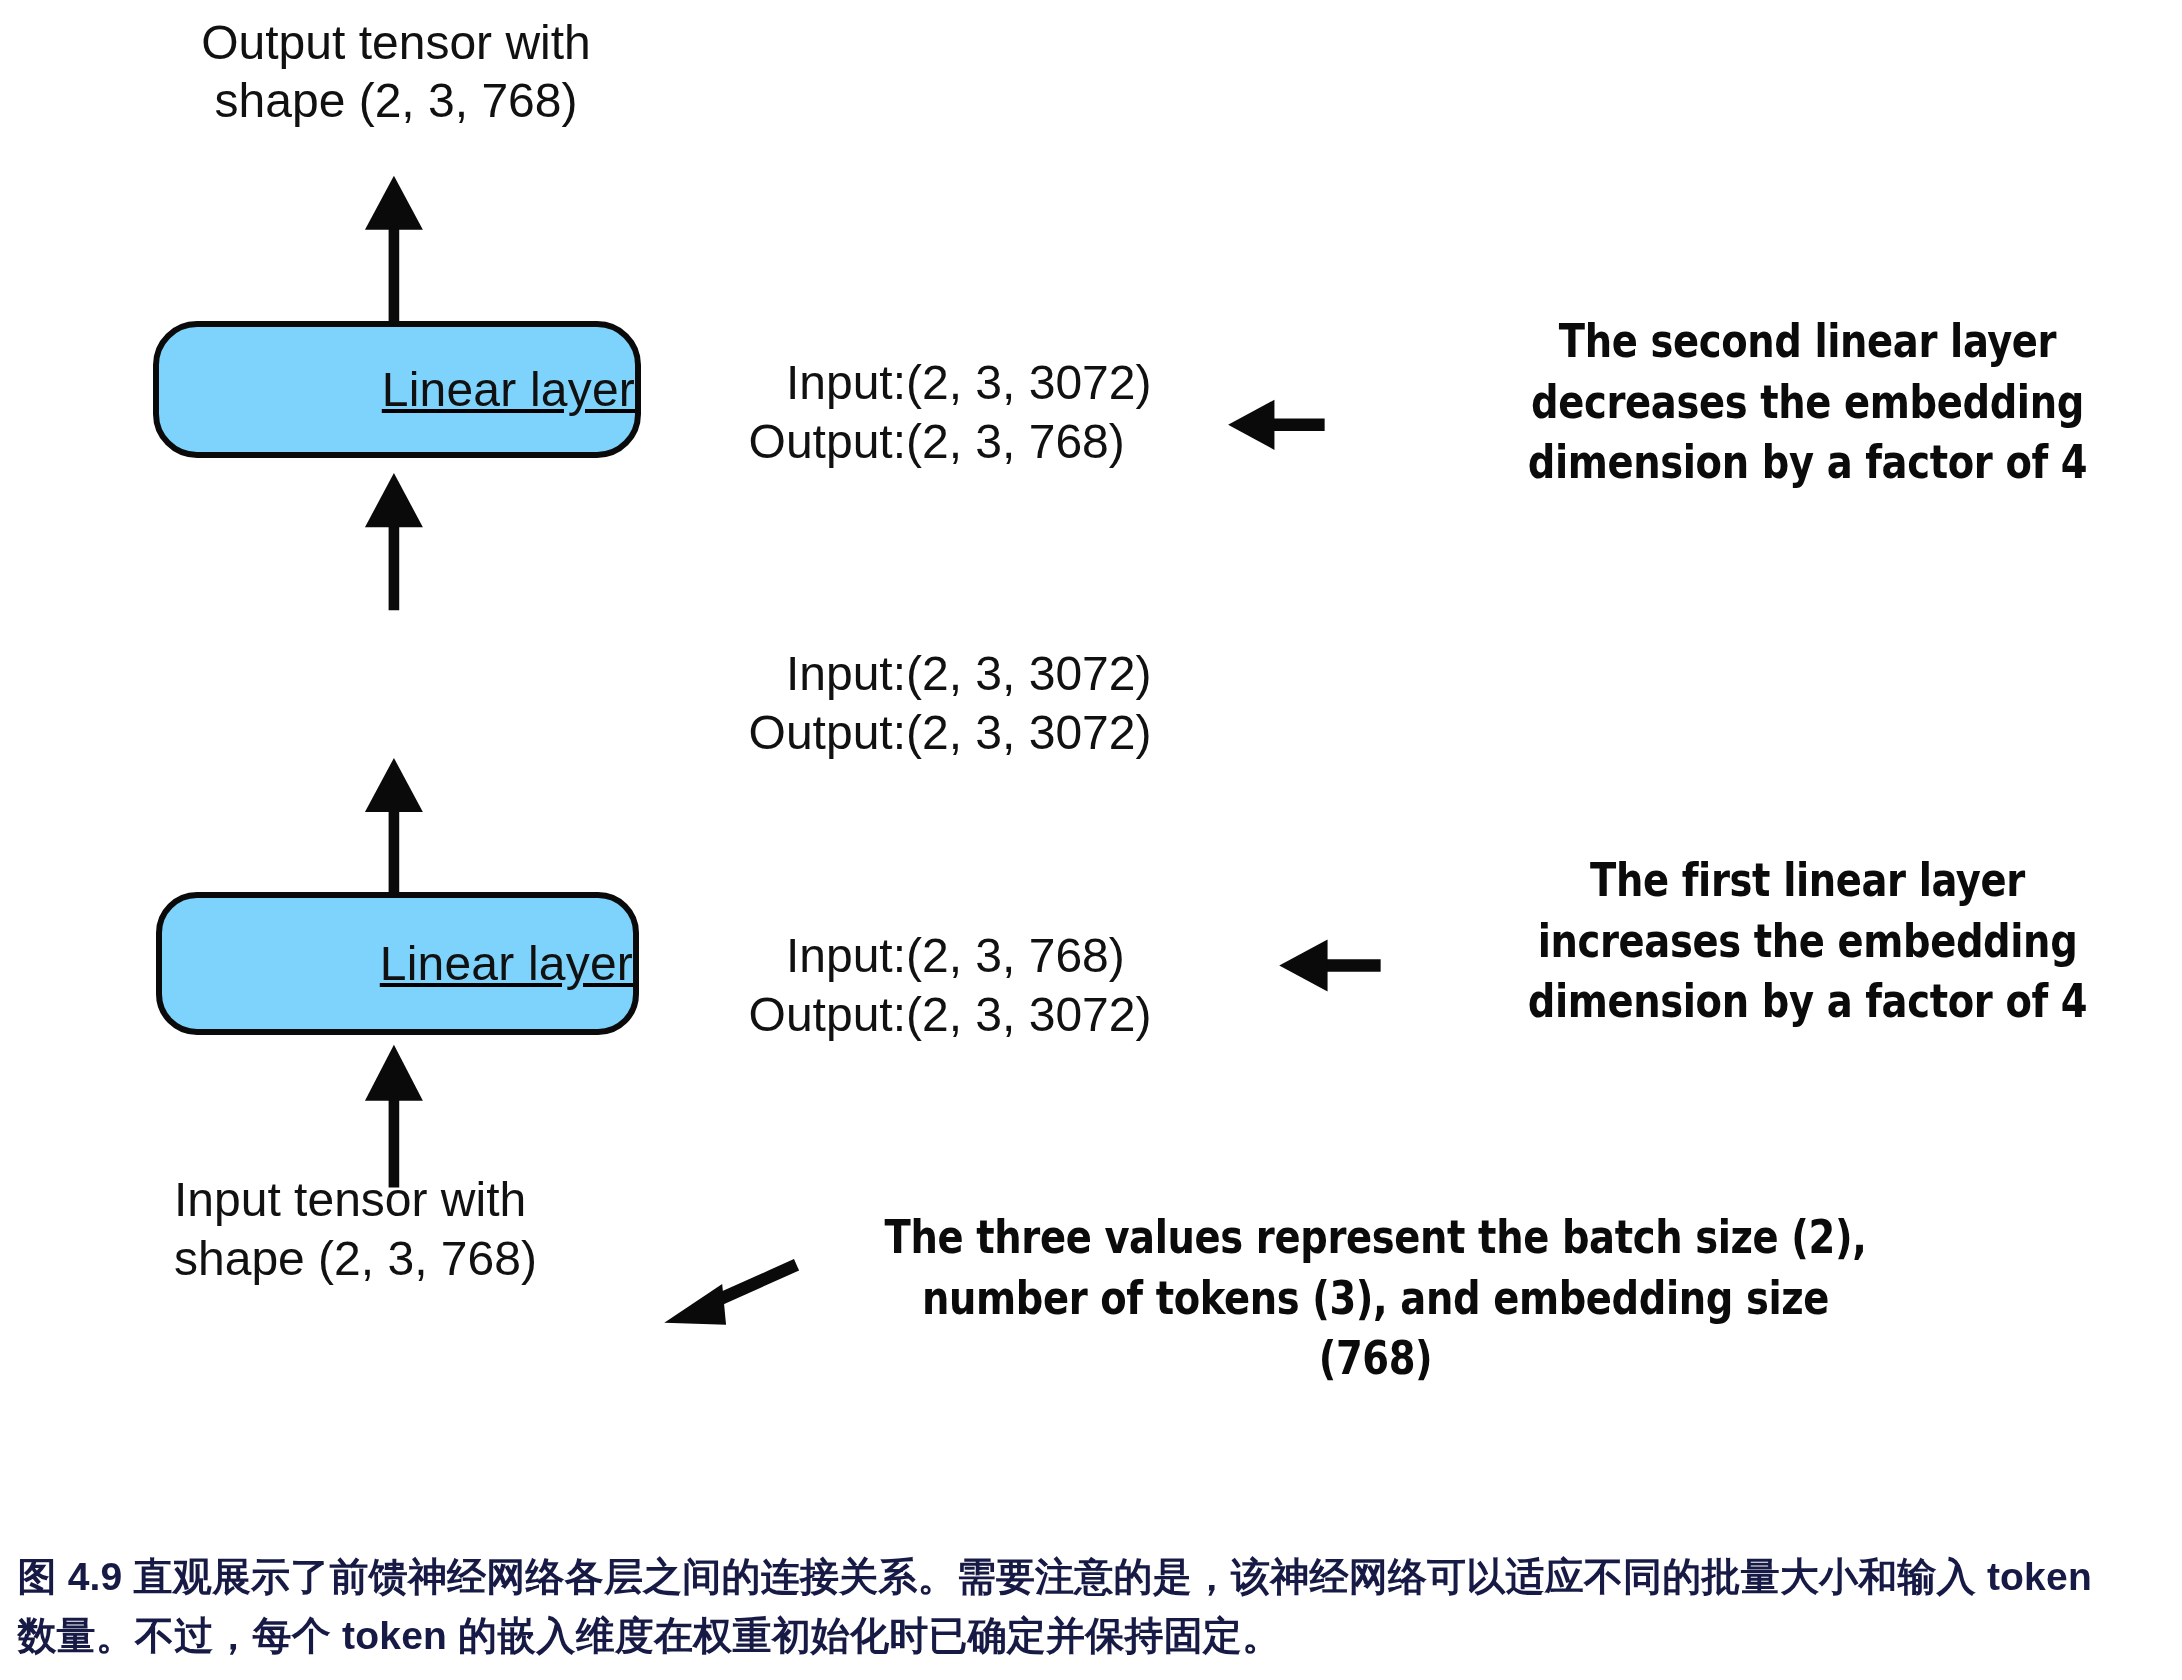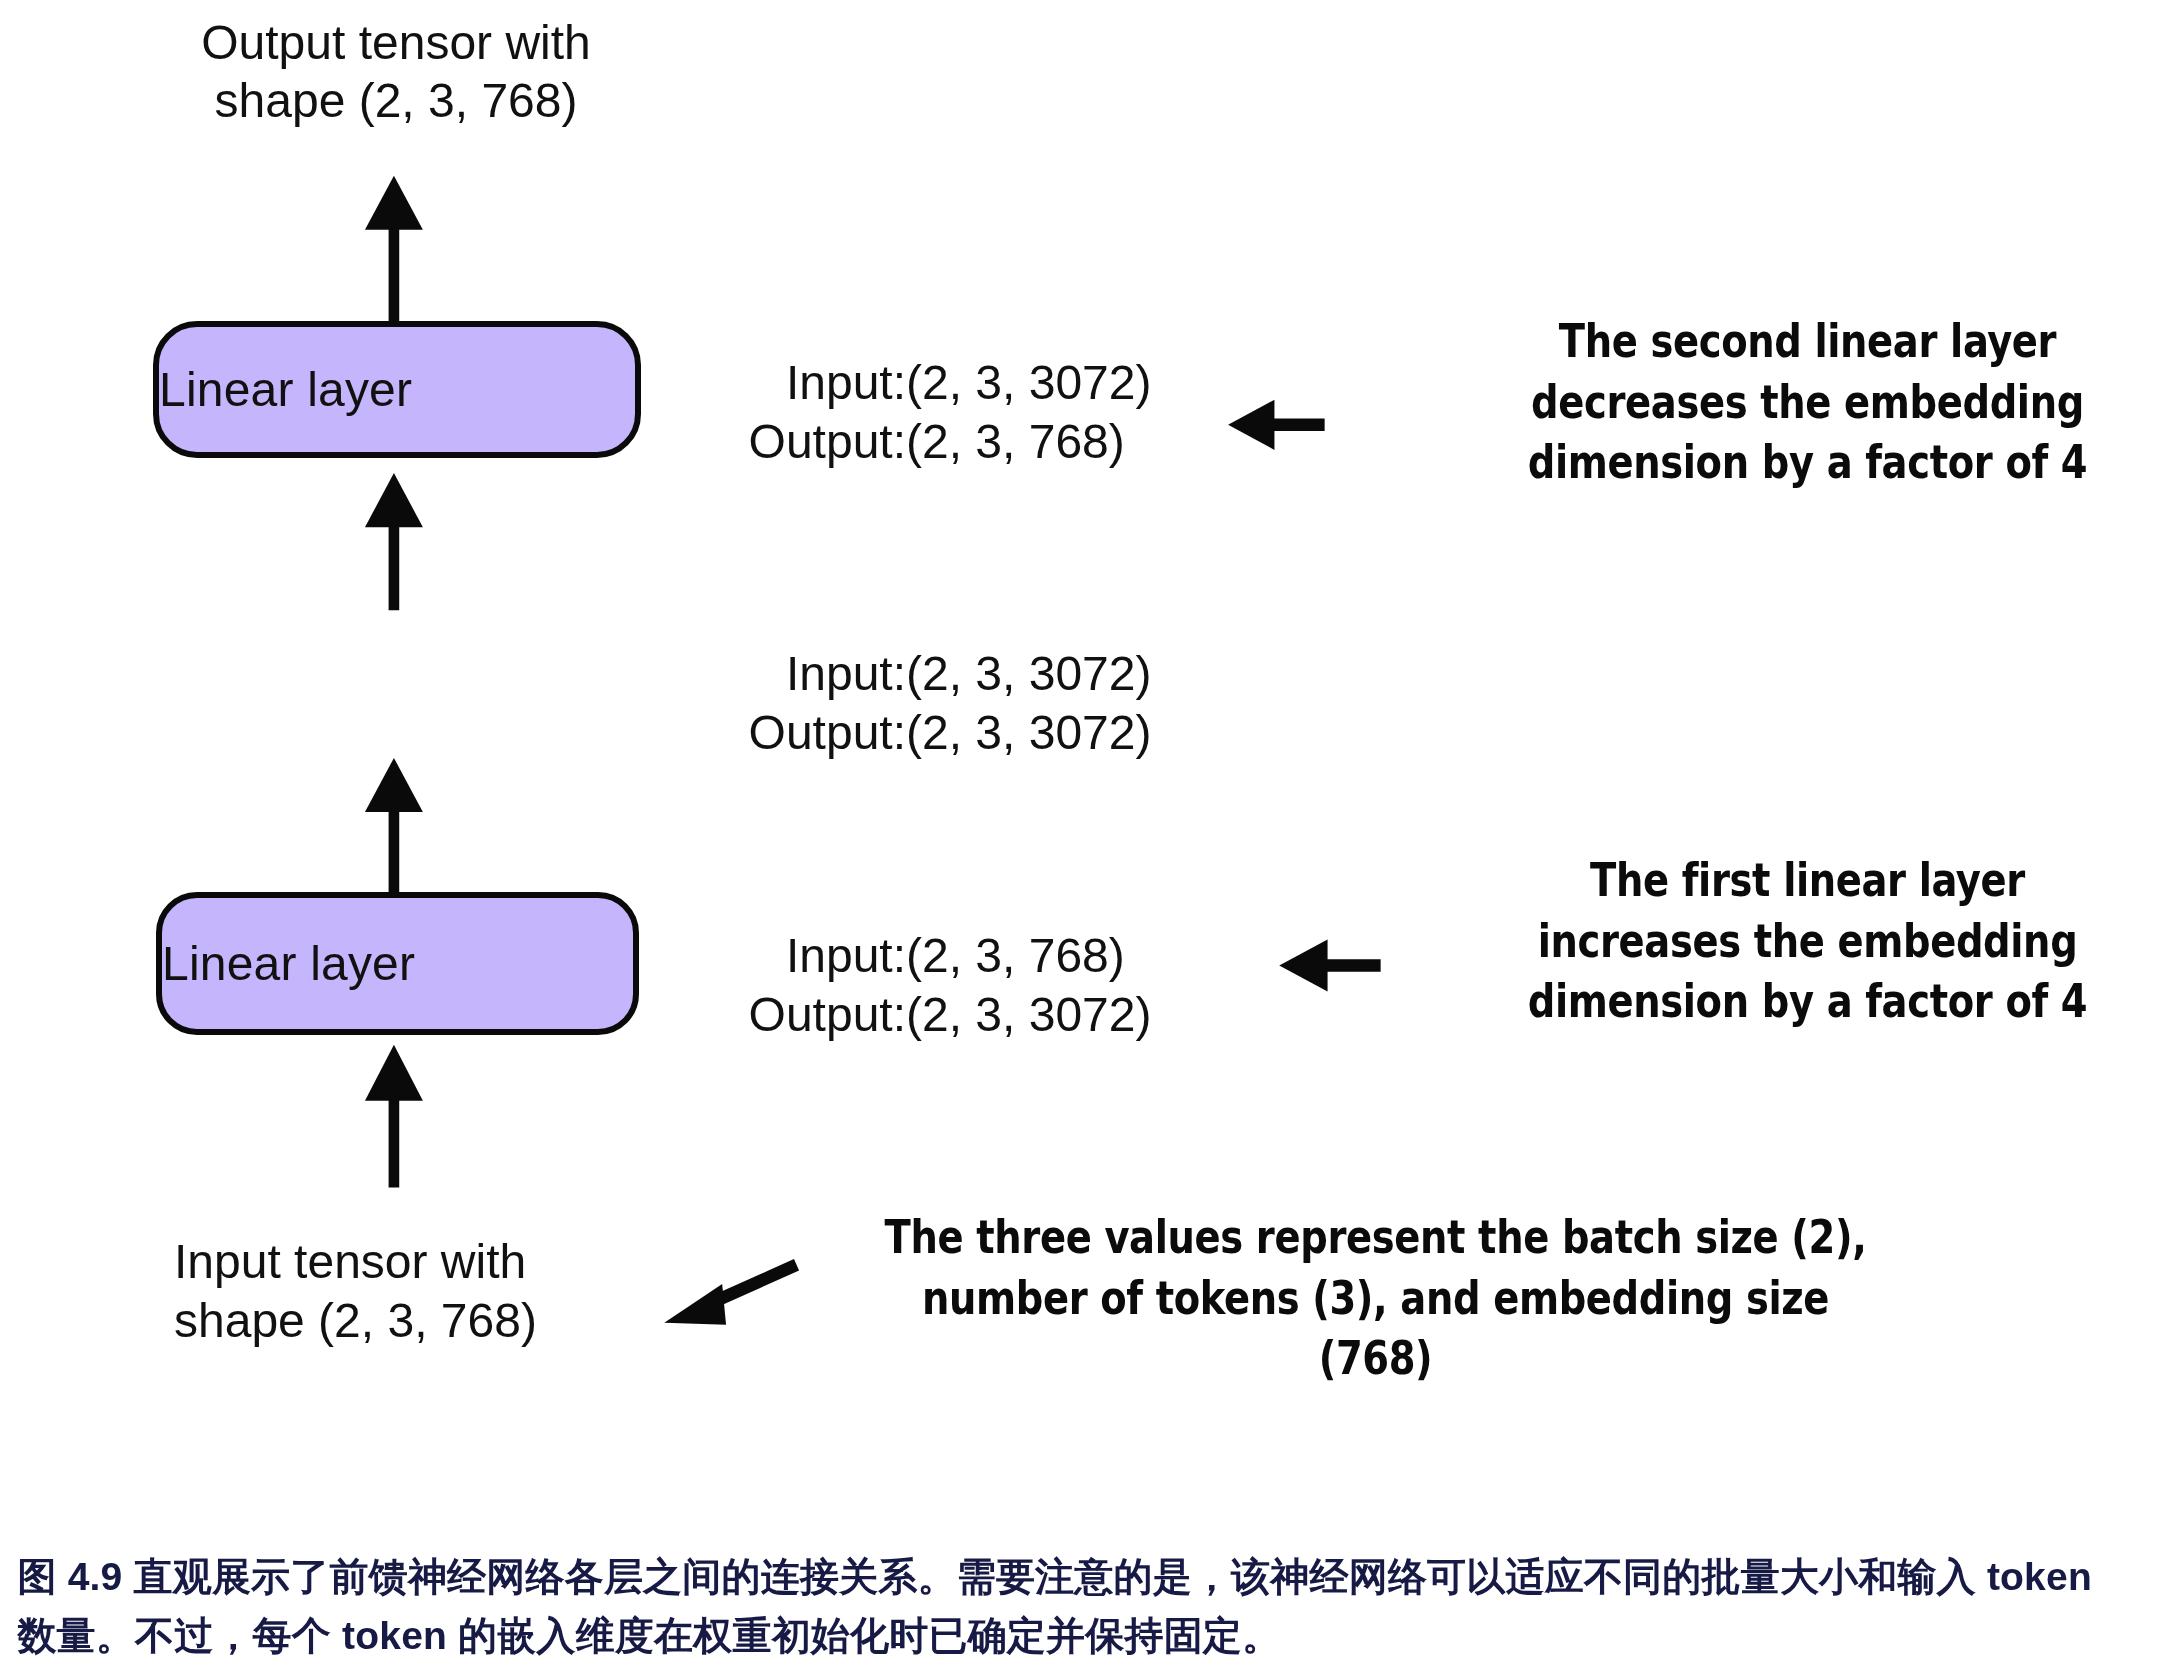--- a/index.html
+++ b/index.html
@@ -20,25 +20,26 @@
     left: 0; top: 0;
     width: 2182px;
     height: 1214px;
   }
 
   
   .box {
     position: absolute;
     border: 6.8px solid #0a0a0a;
     border-radius: 44px;
-    background: #c4b5fd;
+    background: #7dd3fc;
     display: flex;
     align-items: center;
-    justify-content: flex-start;
+    justify-content: flex-end;
     box-sizing: border-box;
+    text-decoration: underline;
   }
   .box-label {
     font-size: 48px;
     color: #111111;
     letter-spacing: 0.2px;
     white-space: nowrap;
     font-weight: 400;
   }
 
   
@@ -195,21 +196,21 @@
     <div class="io-row">
       <span class="io-key">Output:</span>
       <span class="io-val">(2, 3, 3072)</span>
     </div>
   </div>
 
   <div class="annotation" style="left:1479px; top:850px; width:657px;">The first linear layer
 increases the embedding
 dimension by a factor of 4</div>
 
-  <div class="tensor-caption left-align" style="left:174px; top:1233px; width:502px;">Input tensor with
+  <div class="tensor-caption left-align" style="left:174px; top:1171px; width:502px;">Input tensor with
 shape (2, 3, 768)</div>
 
   <div class="annotation" style="left:830px; top:1207px; width:1091px;">The three values represent the batch size (2),
 number of tokens (3), and embedding size
 (768)</div>
 
   <div class="caption">图 4.9 直观展示了前馈神经网络各层之间的连接关系。需要注意的是，该神经网络可以适应不同的批量大小和输入 token 数量。不过，每个 token 的嵌入维度在权重初始化时已确定并保持固定。</div>
 
 </div>
 

